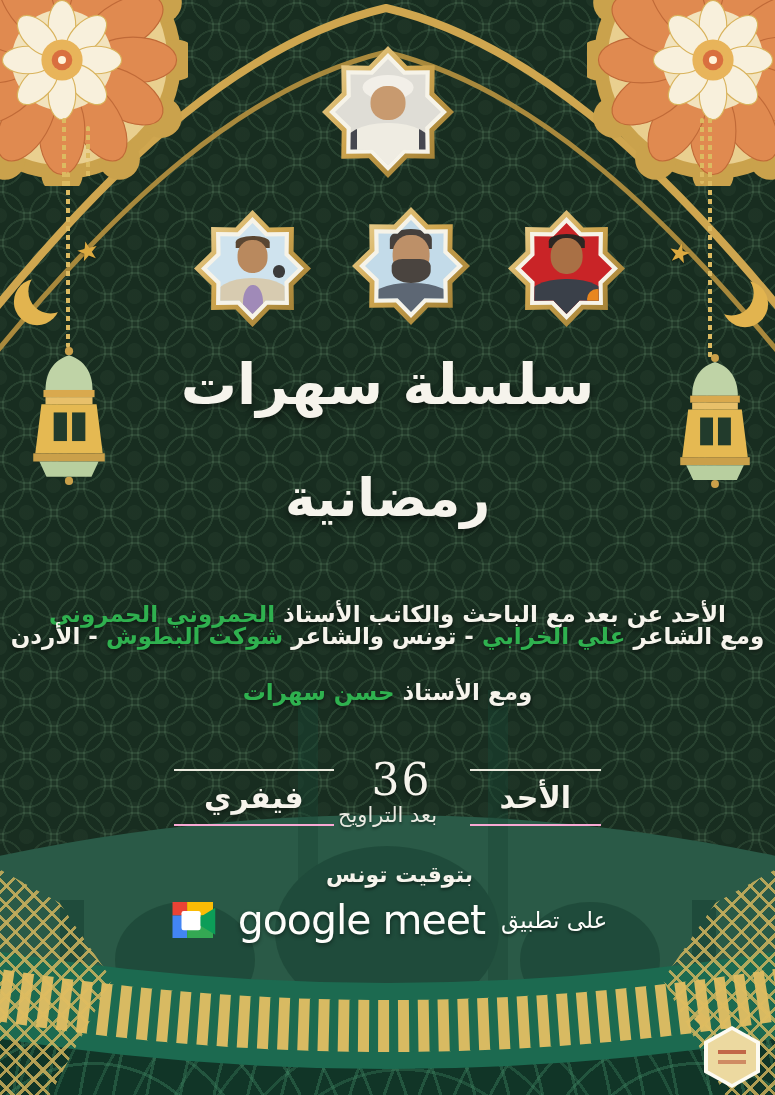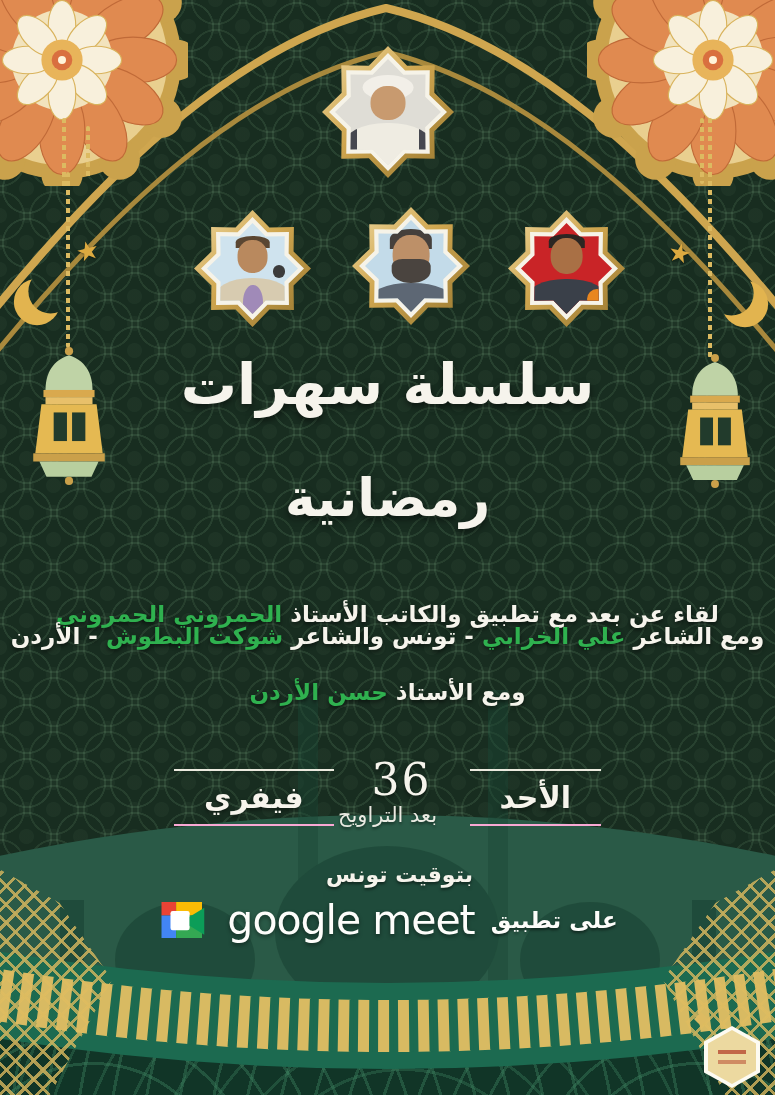--- a/index.html
+++ b/index.html
@@ -68,21 +68,21 @@
   .date-num{font-family:"DejaVu Serif","Liberation Serif",serif;font-size:44px;
     letter-spacing:2px;text-shadow:0 2px 4px rgba(0,0,0,.5);}
   .time-row{position:absolute;left:0;top:803px;width:775px;display:flex;
     justify-content:center;align-items:center;gap:14px;direction:rtl;color:var(--white);}
   .time-note{font-size:21px;font-weight:400;opacity:.95;text-shadow:0 2px 3px rgba(0,0,0,.5);}
   .time-val{font-size:33px;font-weight:700;letter-spacing:1px;text-shadow:0 2px 4px rgba(0,0,0,.5);}
   .tz{position:absolute;left:12px;top:862px;width:775px;text-align:center;
     color:var(--white);font-size:22px;font-weight:700;text-shadow:0 2px 3px rgba(0,0,0,.5);}
   .meet-row{position:absolute;left:0;top:893px;width:775px;display:flex;
     justify-content:center;align-items:center;gap:16px;direction:rtl;color:#fdfdfa;}
-  .meet-prefix{font-size:23px;font-weight:700;text-shadow:0 2px 3px rgba(0,0,0,.5);}
+  .meet-prefix{font-size:23px;font-weight:400;text-shadow:0 2px 3px rgba(0,0,0,.5);}
   .meet-name{font-size:41px;letter-spacing:-1px;direction:ltr;
     text-shadow:0 2px 4px rgba(0,0,0,.45);}
   svg.meet-icon{width:54px;height:54px;}
   .hex-badge{position:absolute;left:704px;top:1026px;width:56px;height:62px;
     clip-path:polygon(50% 0,100% 25%,100% 75%,50% 100%,0 75%,0 25%);background:#fdfbf2;}
   .hex-inner{position:absolute;inset:4px;clip-path:polygon(50% 0,100% 25%,100% 75%,50% 100%,0 75%,0 25%);
     background:#ecd9a0;}
   .hex-mark{position:absolute;left:14px;width:28px;height:4px;background:#b84a32;opacity:.8;}
   .hex-dot{position:absolute;left:696px;top:1014px;width:10px;height:10px;
     background:#dcba61;transform:rotate(45deg);}
@@ -309,23 +309,23 @@
         <div class="head" style="top:16%;width:36%;height:40%;background:#a97045"></div>
         <div class="body" style="bottom:-8%;width:92%;height:46%;background:#3a4049"></div>
         <div style="right:6%;bottom:6%;width:22%;height:22%;background:#e8861f;border-radius:50%"></div>
       </div>
     </div>
   </div>
 
   <div class="title t1">سلسلة سهرات</div>
   <div class="title t2">رمضانية</div>
 
-  <p class="desc d1"><span class="w">لقاء عن بعد مع تطبيق والكاتب الأستاذ</span> <span class="g">الحمروني الحمروني</span></p>
+  <p class="desc d1"><span class="w">الأحد عن بعد مع الباحث والكاتب الأستاذ</span> <span class="g">الحمروني الحمروني</span></p>
   <p class="desc d2"><span class="w">ومع الشاعر</span> <span class="g">علي الخرابي</span> <span class="w">- تونس والشاعر</span> <span class="g">شوكت البطوش</span> <span class="w">- الأردن</span></p>
-  <p class="desc d3"><span class="w">ومع الأستاذ</span> <span class="g">حسن الأردن</span></p>
+  <p class="desc d3"><span class="w">ومع الأستاذ</span> <span class="g">حسن سهرات</span></p>
 
   <div class="schedule">
     <div class="date-cell">الأحد</div>
     <div class="date-num">36</div>
     <div class="date-cell">فيفري</div>
   </div>
   <div class="time-row">
     <span class="time-note">بعد التراويح</span>
   </div>
   <div class="tz">بتوقيت تونس</div>

